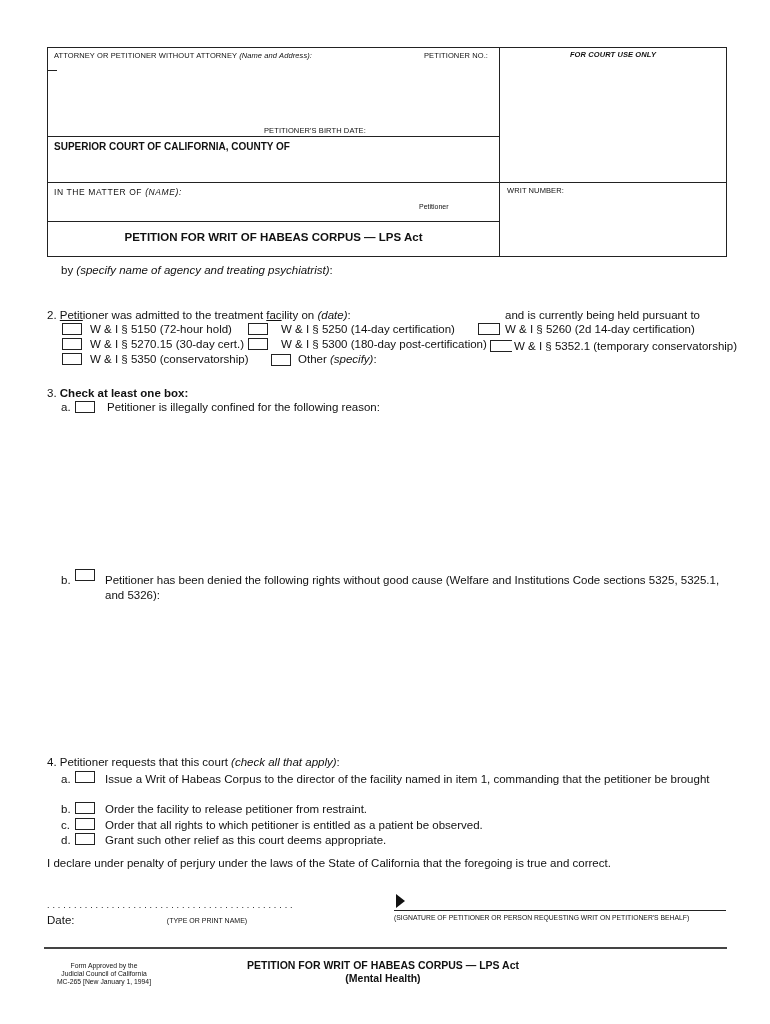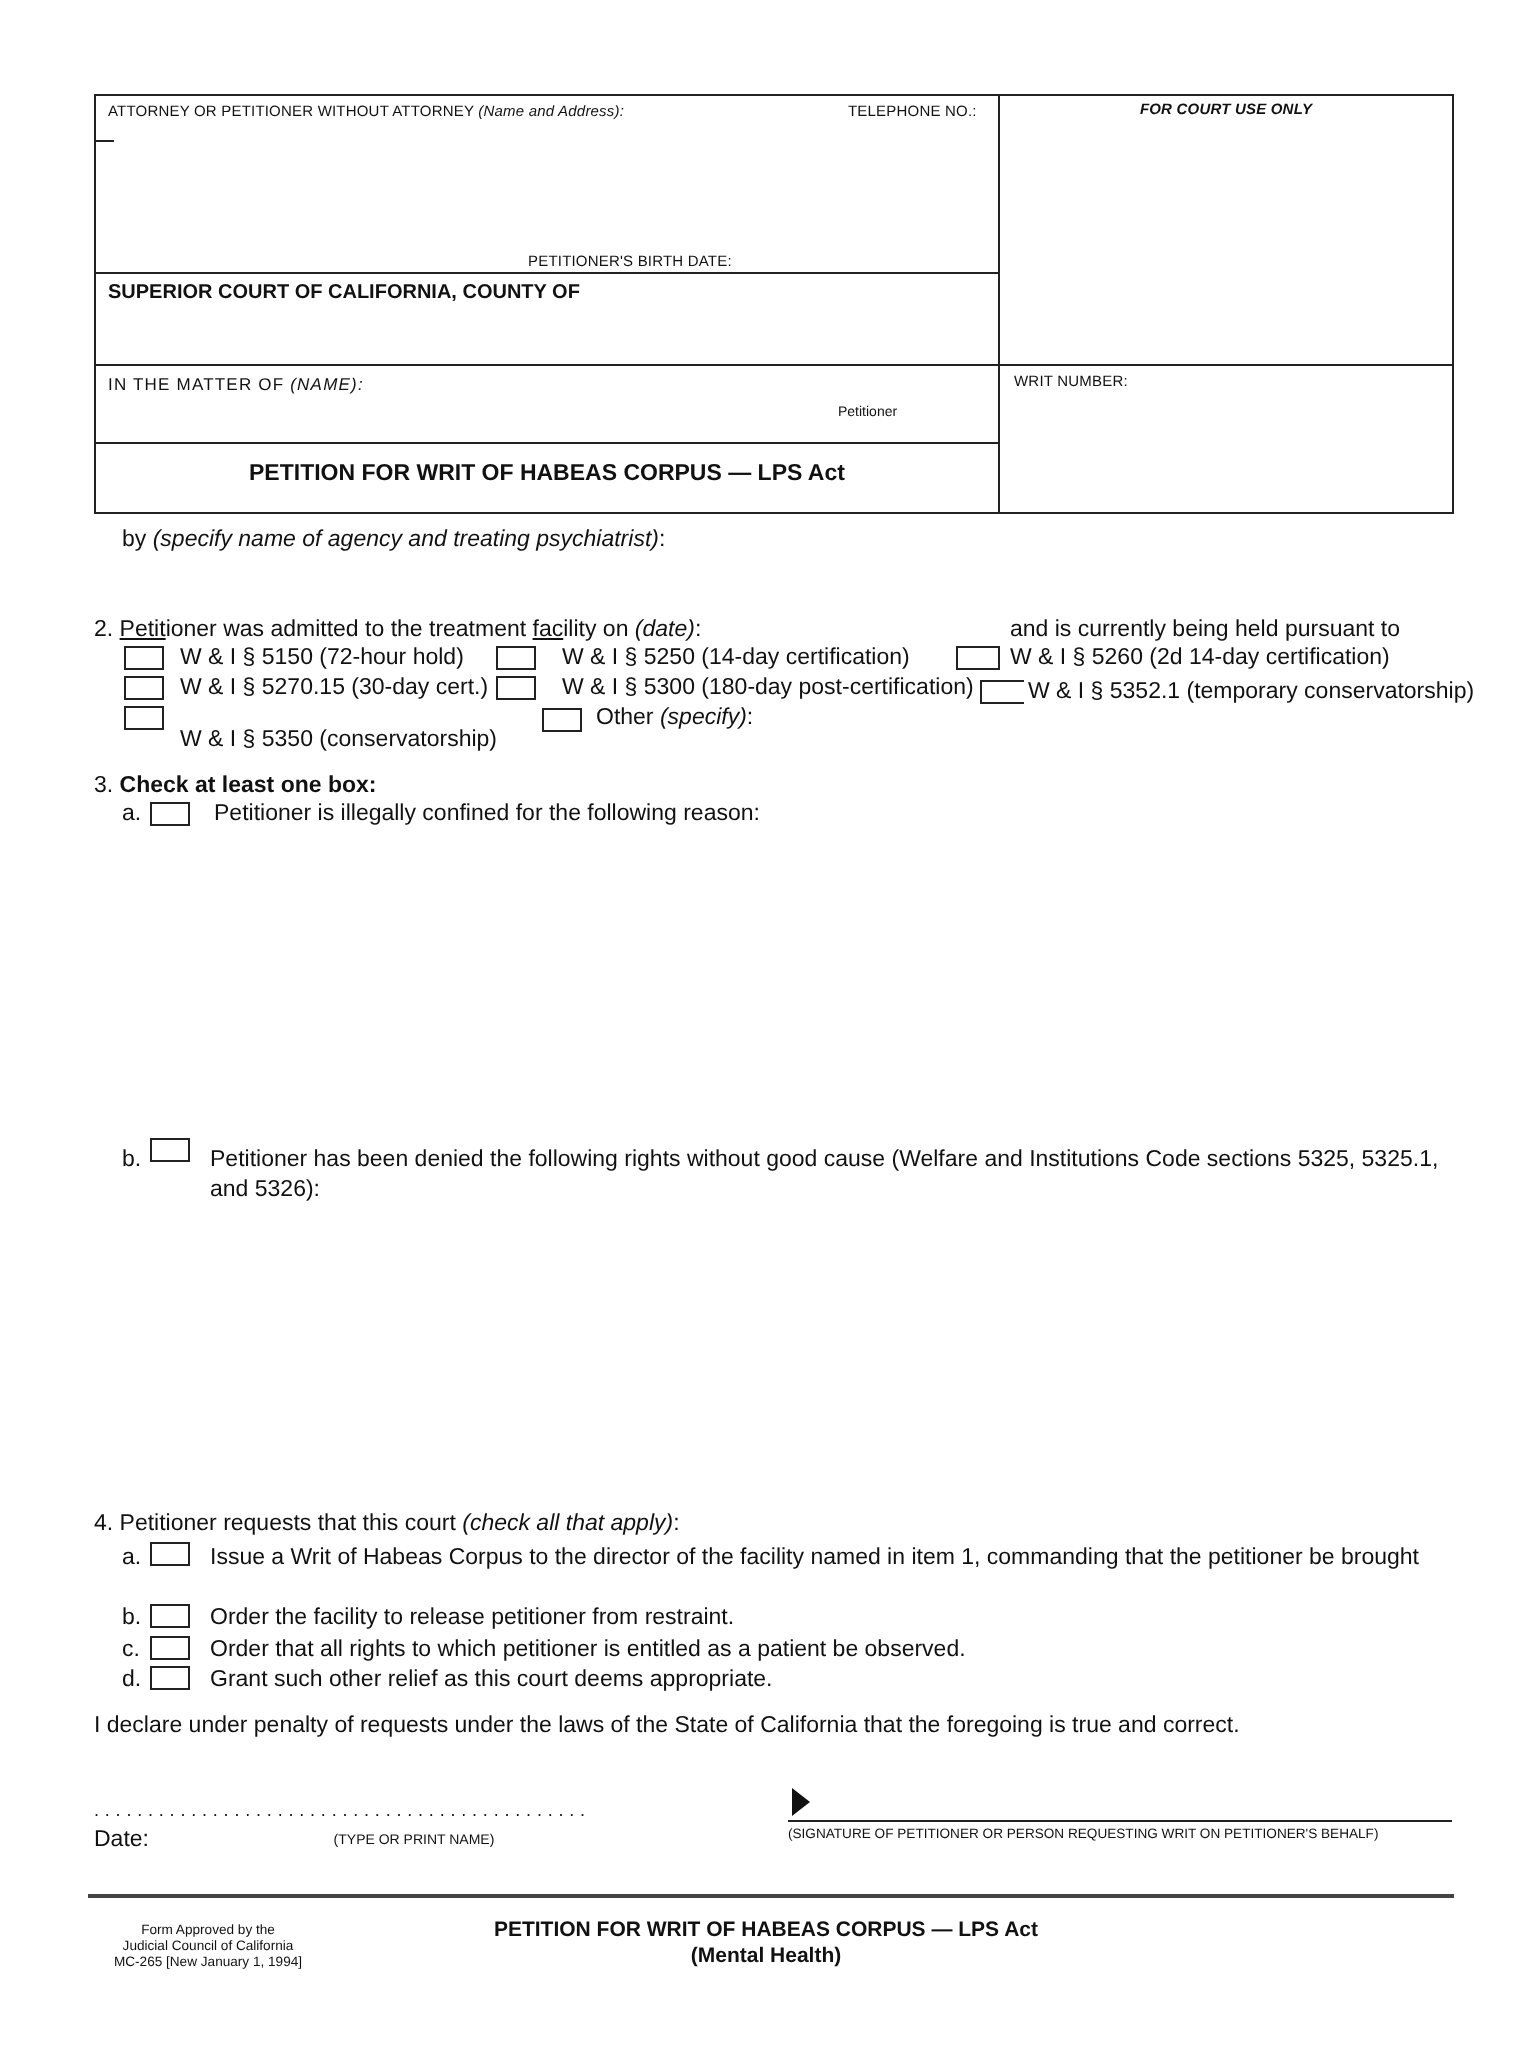--- a/index.html
+++ b/index.html
@@ -30,21 +30,21 @@
   <div class="line" style="left:47px; top:136px; width:453px; height:1px;"></div>
   <div class="line" style="left:47px; top:182px; width:680px; height:1px;"></div>
   <div class="line" style="left:47px; top:221px; width:453px; height:1px;"></div>
 
   <div class="line" style="left:47px; top:70px; width:10px; height:1px;"></div>
 
   <div class="abs tiny" style="left:54px; top:51px;">
     <span>ATTORNEY OR PETITIONER WITHOUT ATTORNEY</span>
     <span class="it">(Name and Address):</span>
   </div>
-  <div class="abs tiny" style="left:424px; top:51px;">TELEPHONE NO.:</div>
+  <div class="abs tiny" style="left:424px; top:51px;">PETITIONER NO.:</div>
   <div class="abs tiny bold it" style="left:500px; width:226px; top:50px; text-align:center;">FOR COURT USE ONLY</div>
 
   <div class="abs" style="left:58px; top:64px; width:430px; height:58px;"></div>
   <div class="abs" style="left:420px; top:62px; width:74px; height:14px;"></div>
 
   <div class="abs tiny" style="left:264px; top:126px;">PETITIONER'S BIRTH DATE:</div>
   <div class="abs" style="left:370px; top:124px; width:124px; height:12px;"></div>
 
   <div class="abs bold" style="left:54px; top:141px; font-size:10px;">SUPERIOR COURT OF CALIFORNIA, COUNTY OF</div>
   <div class="abs" style="left:54px; top:155px; width:440px; height:24px;"></div>
@@ -84,21 +84,21 @@
 <div class="abs body-text" style="left:505px; top:322px;">W &amp; I § 5260 (2d 14-day certification)</div>
 
 <div class="cb" style="left:62px; top:338px;"></div>
 <div class="abs body-text" style="left:90px; top:337px;">W &amp; I § 5270.15 (30-day cert.)</div>
 <div class="cb" style="left:248px; top:338px;"></div>
 <div class="abs body-text" style="left:281px; top:337px;">W &amp; I § 5300 (180-day post-certification)</div>
 <div class="cb cb-open" style="left:490px; top:340px; width:22px;"></div>
 <div class="abs body-text" style="left:514px; top:339px;">W &amp; I § 5352.1 (temporary conservatorship)</div>
 
 <div class="cb" style="left:62px; top:353px;"></div>
-<div class="abs body-text" style="left:90px; top:352px;margin-top:11px;">W &amp; I § 5350 (conservatorship)</div>
+<div class="abs body-text" style="left:90px; top:352px;">W &amp; I § 5350 (conservatorship)</div>
 <div class="cb" style="left:271px; top:354px;"></div>
 <div class="abs body-text" style="left:298px; top:352px;">
   <span>Other </span><span class="it">(specify)</span><span>:</span>
 </div>
 <div class="abs" style="left:380px; top:352px; width:346px; height:14px;"></div>
 
 <div class="abs body-text" style="left:47px; top:386px;">
   <span>3. </span><span class="bold">Check at least one box:</span>
 </div>
 <div class="abs body-text" style="left:61px; top:400px;">a.</div>
@@ -129,21 +129,21 @@
 <div class="abs body-text" style="left:105px; top:802px;">Order the facility to release petitioner from restraint.</div>
 
 <div class="abs body-text" style="left:61px; top:818px;">c.</div>
 <div class="cb" style="left:75px; top:818px;"></div>
 <div class="abs body-text" style="left:105px; top:818px;">Order that all rights to which petitioner is entitled as a patient be observed.</div>
 
 <div class="abs body-text" style="left:61px; top:833px;">d.</div>
 <div class="cb" style="left:75px; top:833px;"></div>
 <div class="abs body-text" style="left:105px; top:833px;">Grant such other relief as this court deems appropriate.</div>
 
-<div class="abs body-text" style="left:47px; top:856px;">I declare under penalty of requests under the laws of the State of California that the foregoing is true and correct.</div>
+<div class="abs body-text" style="left:47px; top:856px;">I declare under penalty of perjury under the laws of the State of California that the foregoing is true and correct.</div>
 <div class="abs body-text" style="left:47px; top:913px;">Date:</div>
 <div class="abs" style="left:80px; top:879px; width:200px; height:14px;"></div>
 
 <div class="abs" style="left:47px; top:900px; font-size:9px; letter-spacing:0.2px; white-space:nowrap;">. . . . . . . . . . . . . . . . . . . . . . . . . . . . . . . . . . . . . . . . . . . . . .</div>
 <div class="abs" style="left:47px; top:890px; width:320px; height:16px;"></div>
 <div class="abs" style="left:47px; width:320px; top:917px; text-align:center; font-size:7px;">(TYPE OR PRINT NAME)</div>
 
 <svg class="abs" style="left:396px; top:894px;" width="10" height="14">
   <polygon points="0,0 9,7 0,14" fill="#111"></polygon>
 </svg>

